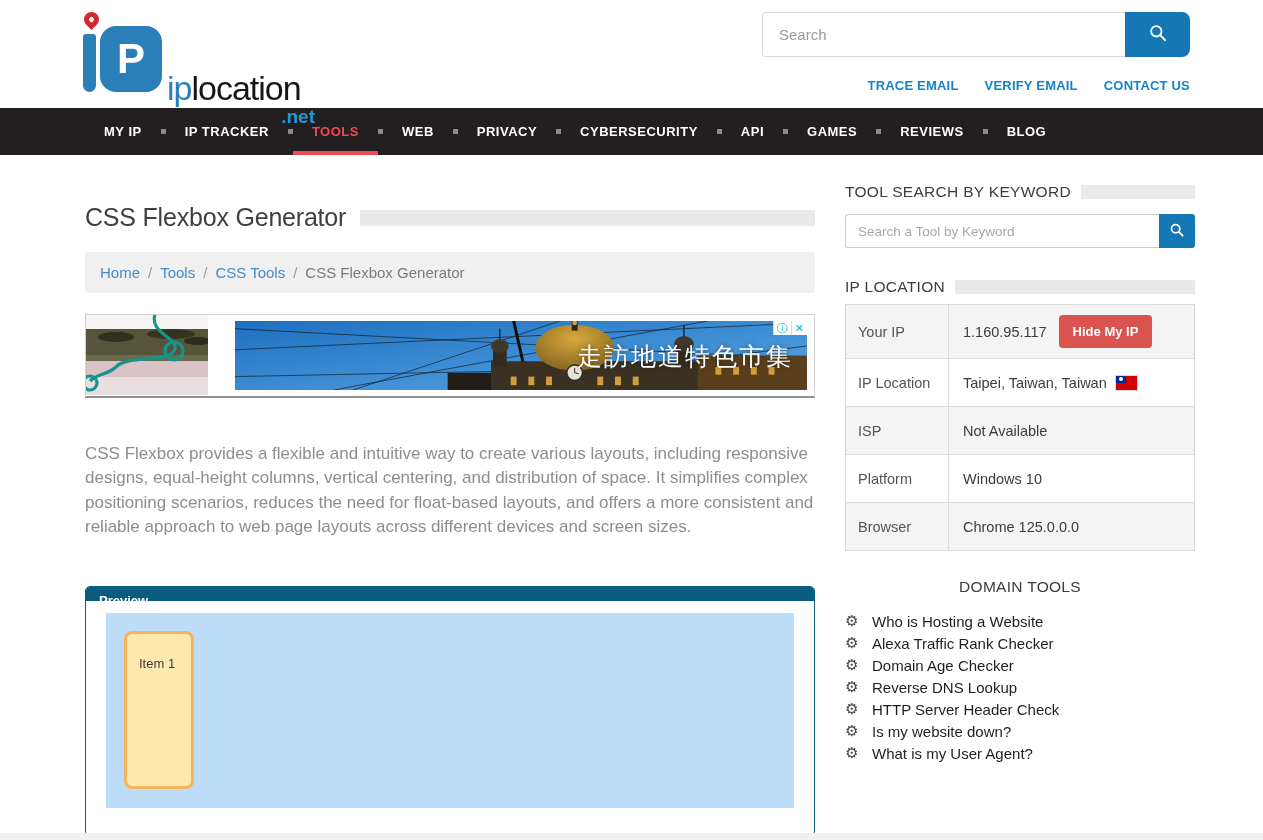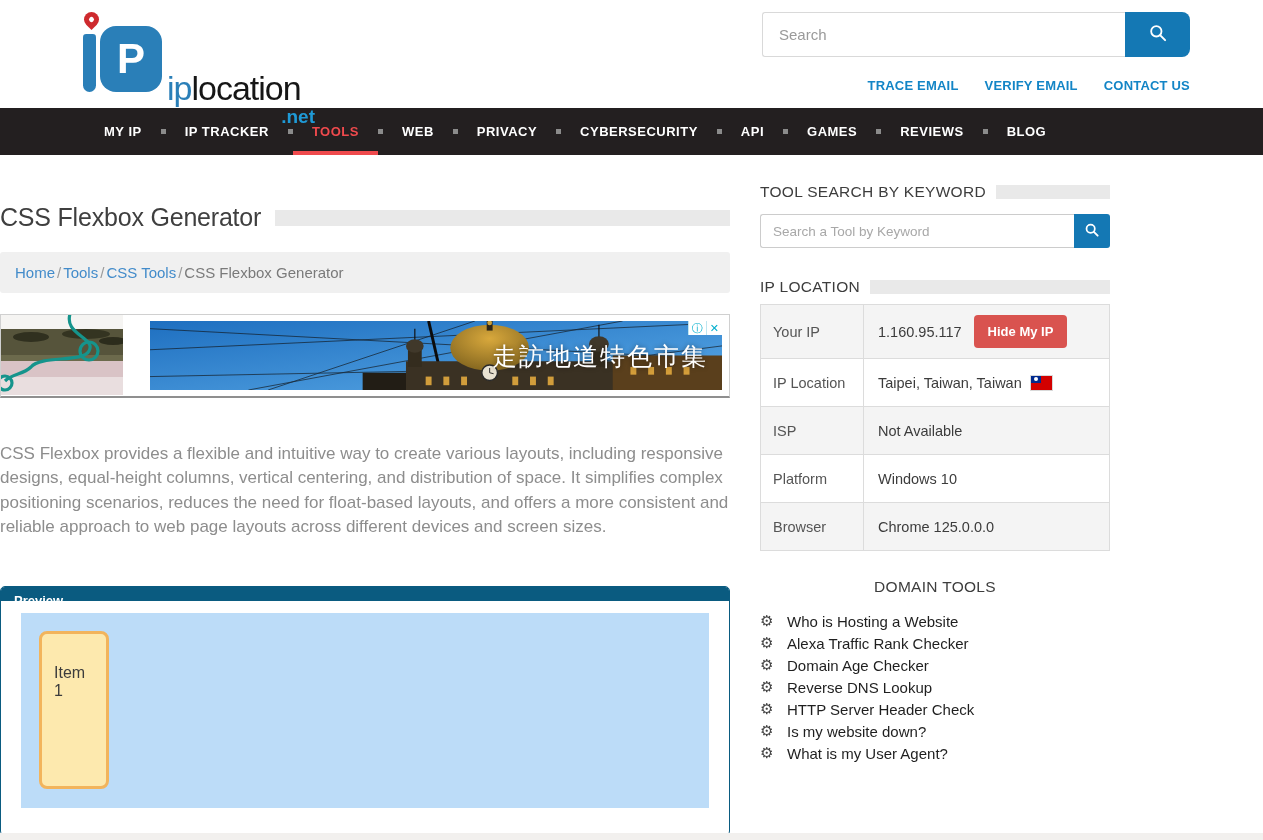--- a/index.html
+++ b/index.html
@@ -42,30 +42,30 @@
   .nav { height:47px; background:#231f20; display:flex; align-items:center; padding-left:85px; }
   .nav-item { color:#fff; font-size:13px; font-weight:bold; letter-spacing:.5px; padding:0 19px;
               height:47px; line-height:47px; position:relative; cursor:pointer; white-space:nowrap; }
   .nav-item.active { color:#ef4a4d; }
   .nav-item.active::after { content:""; position:absolute; left:0; right:0; bottom:0; height:4px;
                             background:#ef4a4d; }
   .nav-sep { width:5px; height:5px; background:#8b8b8b; flex:0 0 auto; }
 
   
   .content { display:flex; align-items:flex-start; }
-  .main-col { width:730px; }
+  .main-col { width:730px; margin-left:85px; }
   .side-col { width:350px; margin-left:30px; }
 
   
   .title-row { display:flex; align-items:center; margin-top:48px; }
   .page-title { font-size:25px; font-weight:500; color:#3f3f3f; letter-spacing:-.2px; white-space:nowrap; }
   .title-row .bar { flex:1; height:16px; background:#e9e9e9; margin-left:14px; }
 
   .breadcrumb { margin-top:20px; background:#f0f0f0; border-radius:3px; padding:12px 15px;
-                font-size:15px; display:flex; gap:2px; align-items:center; }
+                font-size:15px; display:flex; gap:8px; align-items:center; }
   .breadcrumb a { color:#428bca; text-decoration:none; cursor:pointer; }
   .crumb-sep { color:#9a9a9a; }
   .crumb-current { color:#7a7a7a; }
 
   .ad { margin-top:21px; height:84px; position:relative; background:#fff;
         border:1px solid #d0d0d0; border-bottom:2px solid #8f8f8f; }
   .ad-left { position:absolute; left:0; top:0; width:122px; height:80px; overflow:hidden; }
   .ad-right { position:absolute; left:149px; top:6px; right:7px; bottom:6px; overflow:hidden; }
   .ad-right svg { display:block; width:100%; height:100%; }
   .ad-headline { position:absolute; right:14px; top:50%; transform:translateY(-50%); color:#fff;
@@ -77,21 +77,21 @@
 
   .desc { margin-top:44px; font-size:17px; line-height:1.43; color:#8d8d8d; }
 
   .preview-panel { margin-top:47px; height:250px; border:1px solid #0a5b80; border-radius:5px;
                    background:#fff; overflow:hidden; }
   .preview-header { background:#0a5b80; color:#fff; font-size:13px; font-weight:bold;
                     padding:6px 13px; height:14px; }
   .preview-body { padding:12px 20px; }
   .flex-container { background:#bcdcf8; height:195px; padding:18px; display:flex; align-items:flex-start; }
   .flex-item { width:70px; height:158px; background:#fde9ae; border:3px solid #f2b45c;
-               border-radius:8px; padding:30px 12px; font-size:16px; color:#3c3c3c; }
+               border-radius:8px; padding:22px 12px; font-size:13px; color:#3c3c3c; }
 
   
   .side-header { display:flex; align-items:center; font-size:15.5px; color:#3d3d3d;
                  letter-spacing:.3px; white-space:nowrap; }
   .side-header .bar { flex:1; height:14px; background:#e9e9e9; margin-left:10px; }
   .sh-toolsearch { margin-top:28px; }
   .tool-search { margin-top:13px; display:flex; height:34px; }
   .tool-search input { flex:1; border:1px solid #ccc; border-right:none; border-radius:3px 0 0 3px;
                        padding:0 12px; font-size:13.5px; color:#555; outline:none;
                        font-family:"Liberation Sans",sans-serif; }

